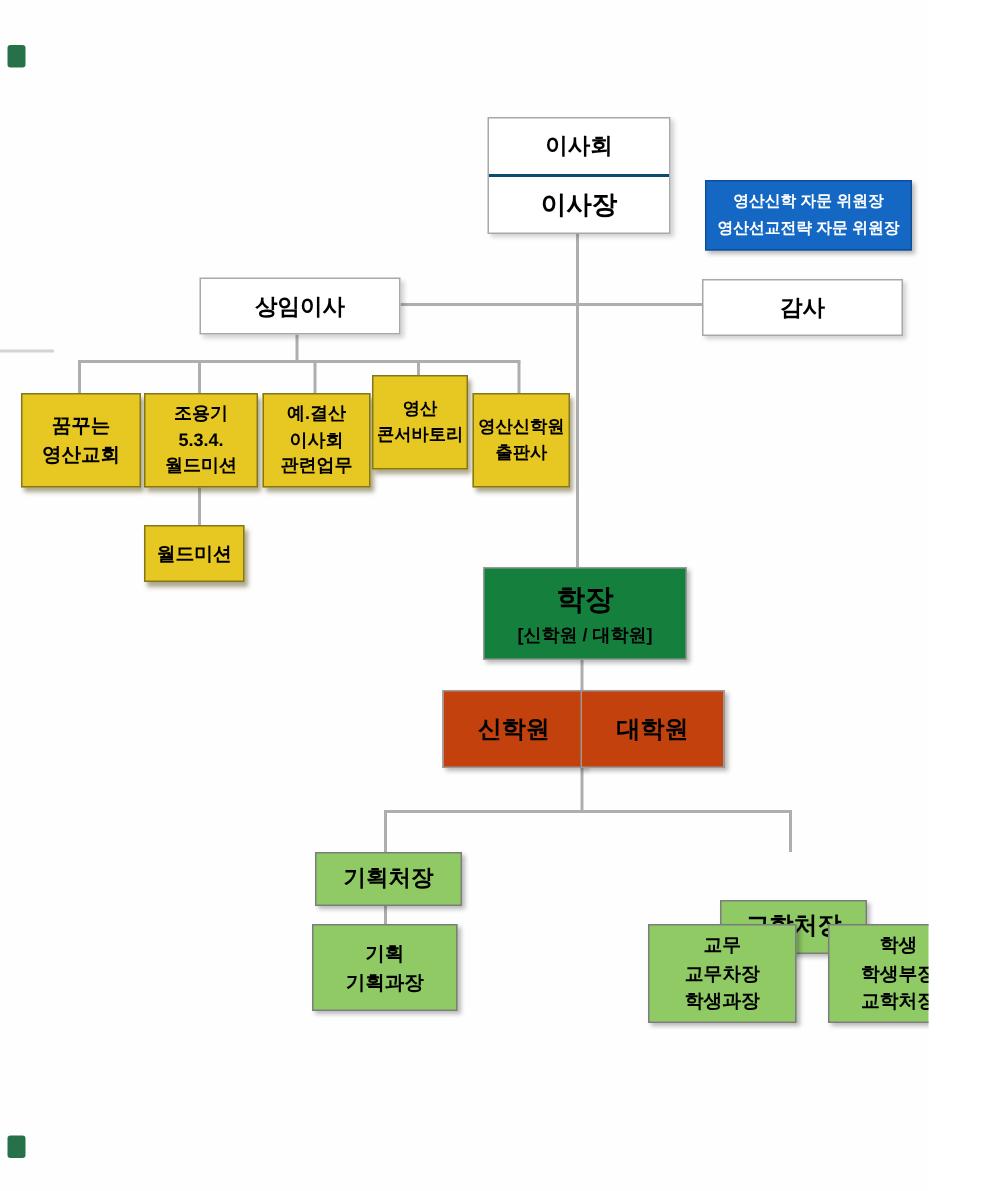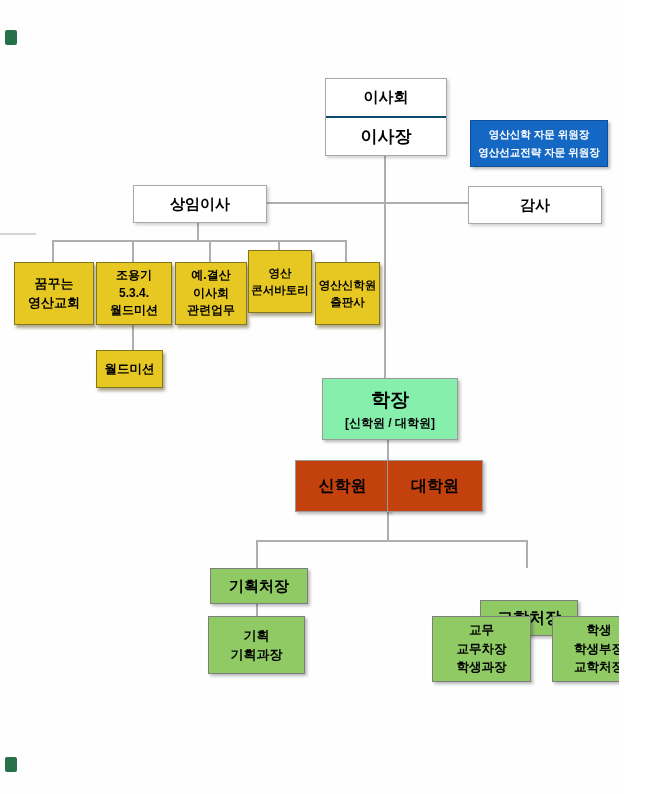--- a/index.html
+++ b/index.html
@@ -12,21 +12,21 @@
     position:absolute;z-index:2;display:flex;flex-direction:column;align-items:center;justify-content:center;
     text-align:center;font-weight:bold;color:#000;border:1px solid #9a9a9a;
     box-shadow:2px 2px 3px rgba(0,0,0,0.28);
   }
   .white{background:#ffffff;border-color:#a8a8a8;box-shadow:2px 2px 3px rgba(0,0,0,0.18);}
   .stack{position:absolute;z-index:2;background:#ffffff;border:1px solid #a8a8a8;box-shadow:2px 2px 3px rgba(0,0,0,0.18);}
   .cell{display:flex;align-items:center;justify-content:center;font-weight:bold;color:#000;}
   .cell + .cell{border-top:2px solid #0c4a6e;}
   .yellow{background:#e7c823;border-color:#84761a;box-shadow:2px 3px 3px rgba(70,60,0,0.45);line-height:1.45;}
   .blue{background:#1468c4;border-color:#0d4f9a;color:#ffffff;line-height:1.7;}
-  .lightblue{background:#86efac;}
+  .lightblue{background:#15803d;}
   .palegreen{background:#c2410c;}
   .green{background:#8fca65;border-color:#7d7d7d;line-height:1.5;}
   .artifact{position:absolute;z-index:3;}
 </style>
 </head>
 <body>
 
 <div class="canvas">
 
   <div class="line" style="left:384px;top:152px;width:2px;height:226px"></div>

